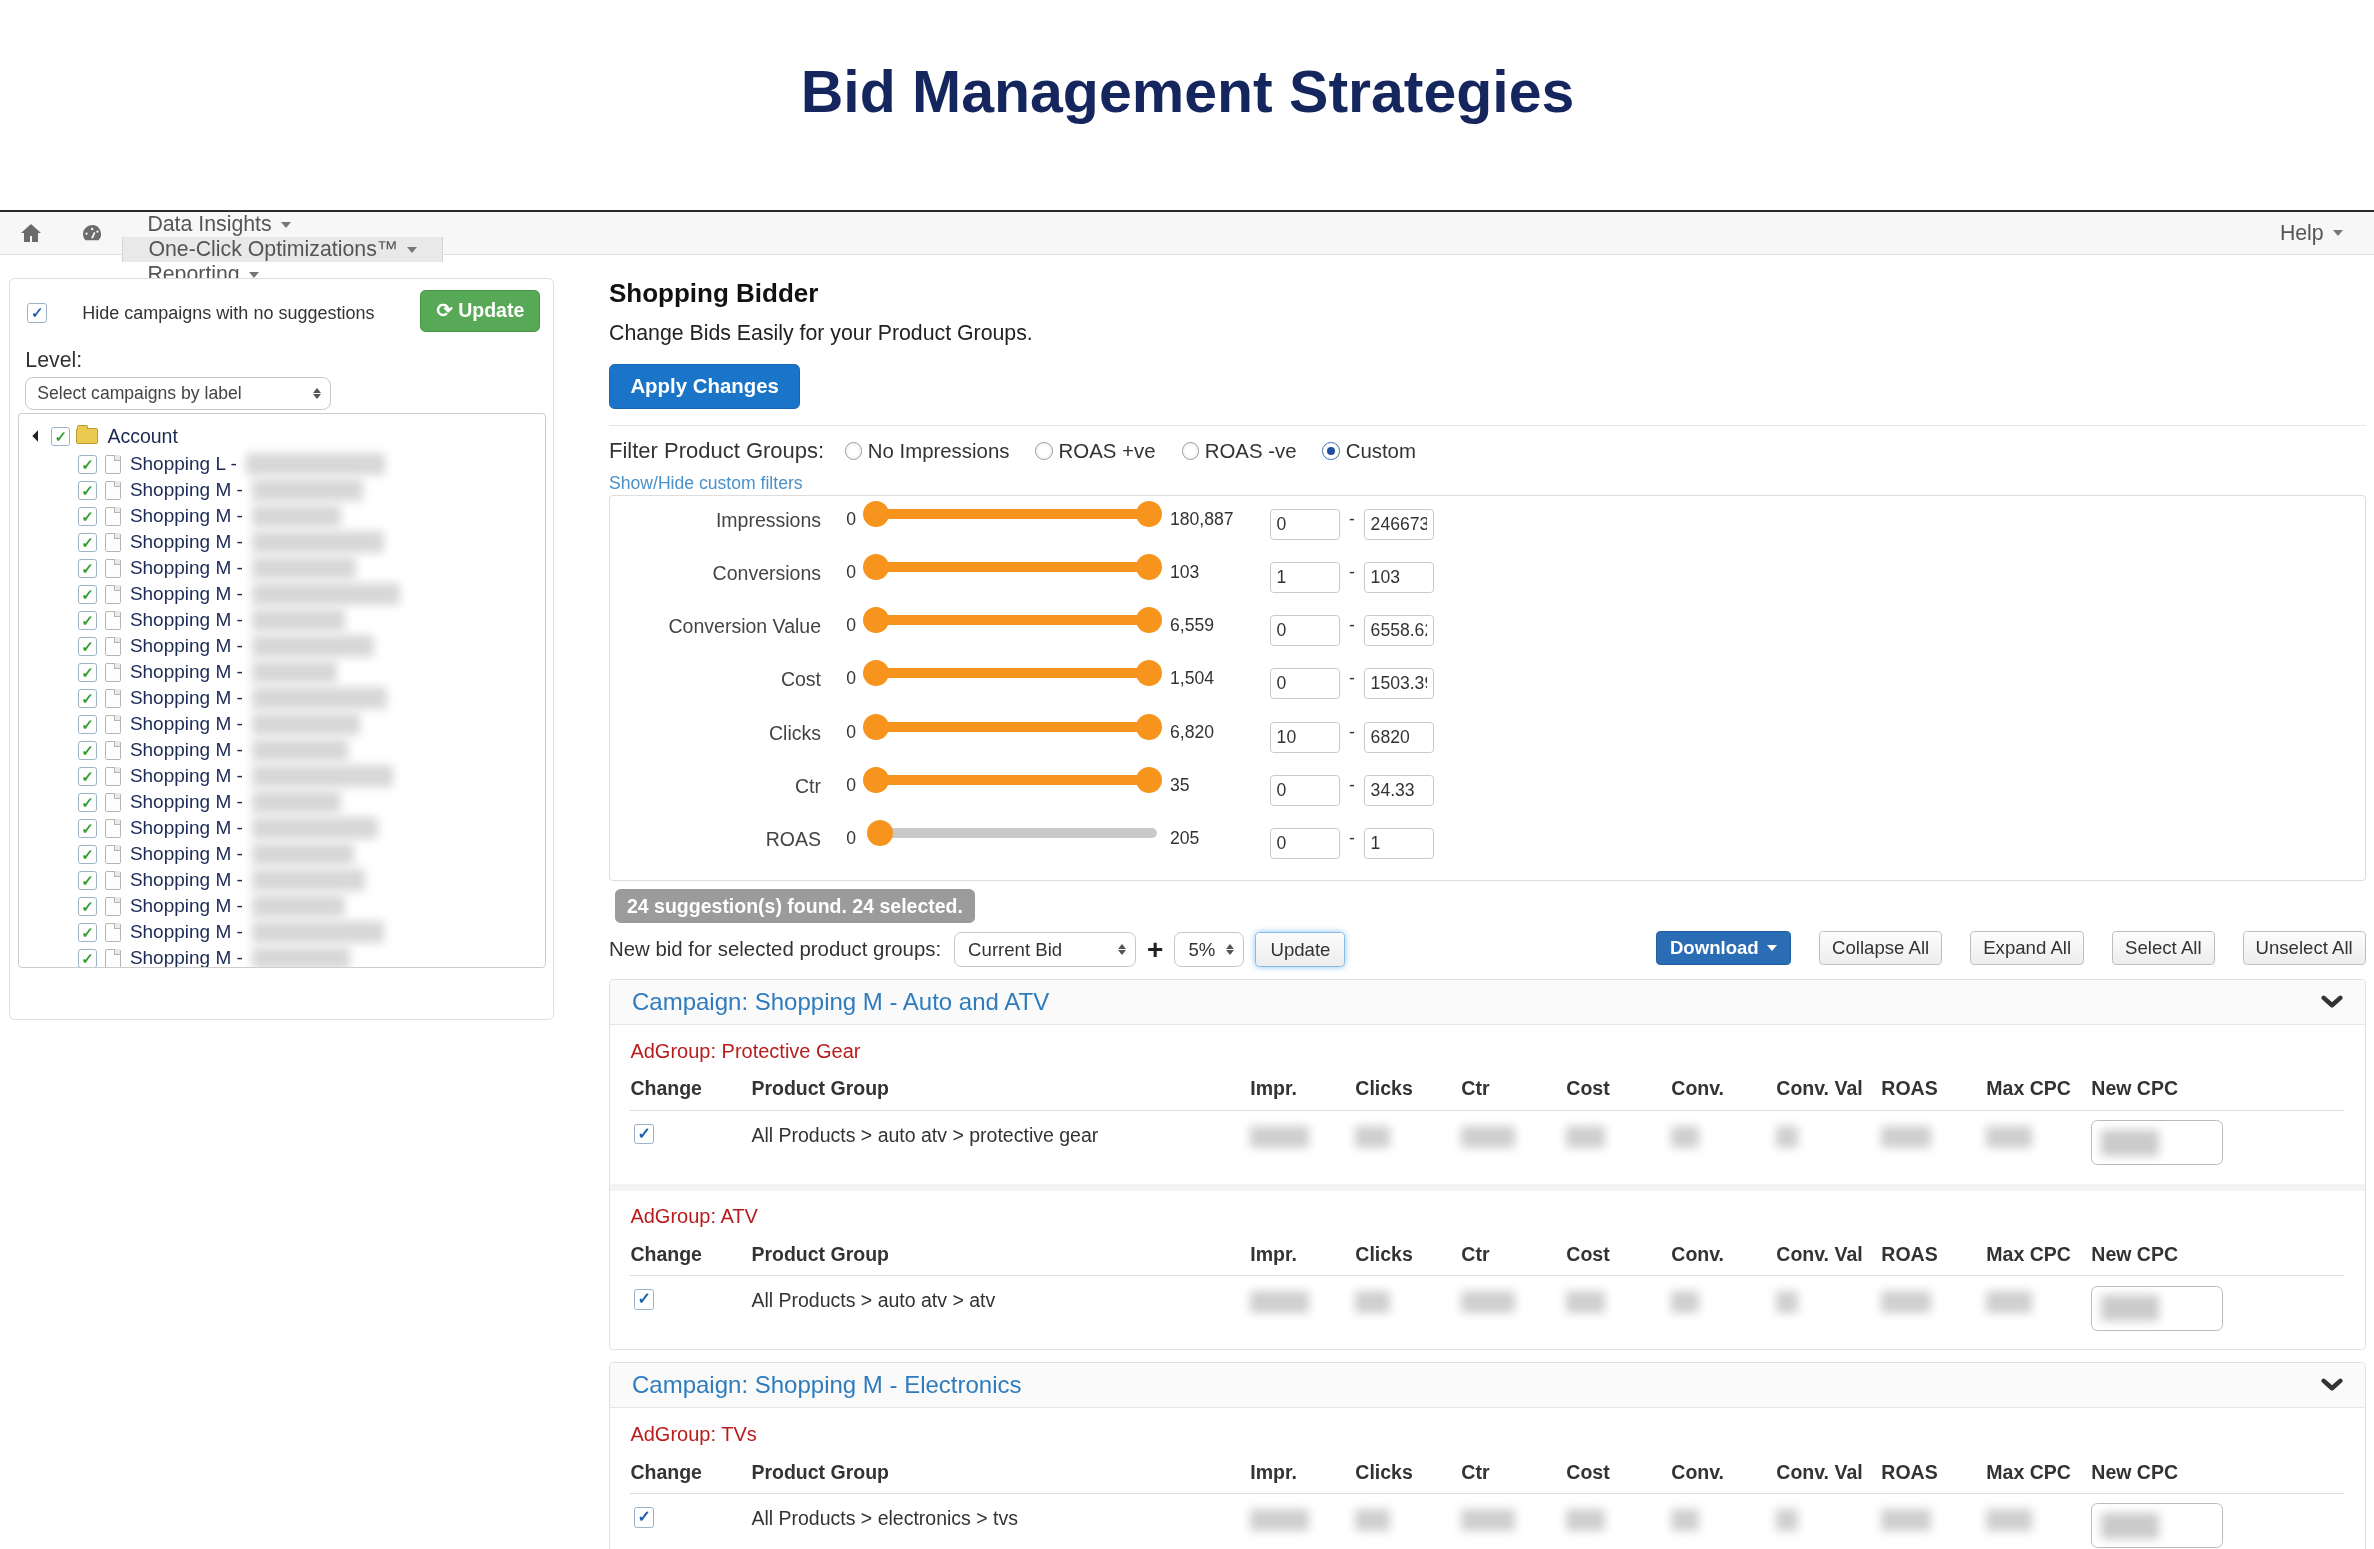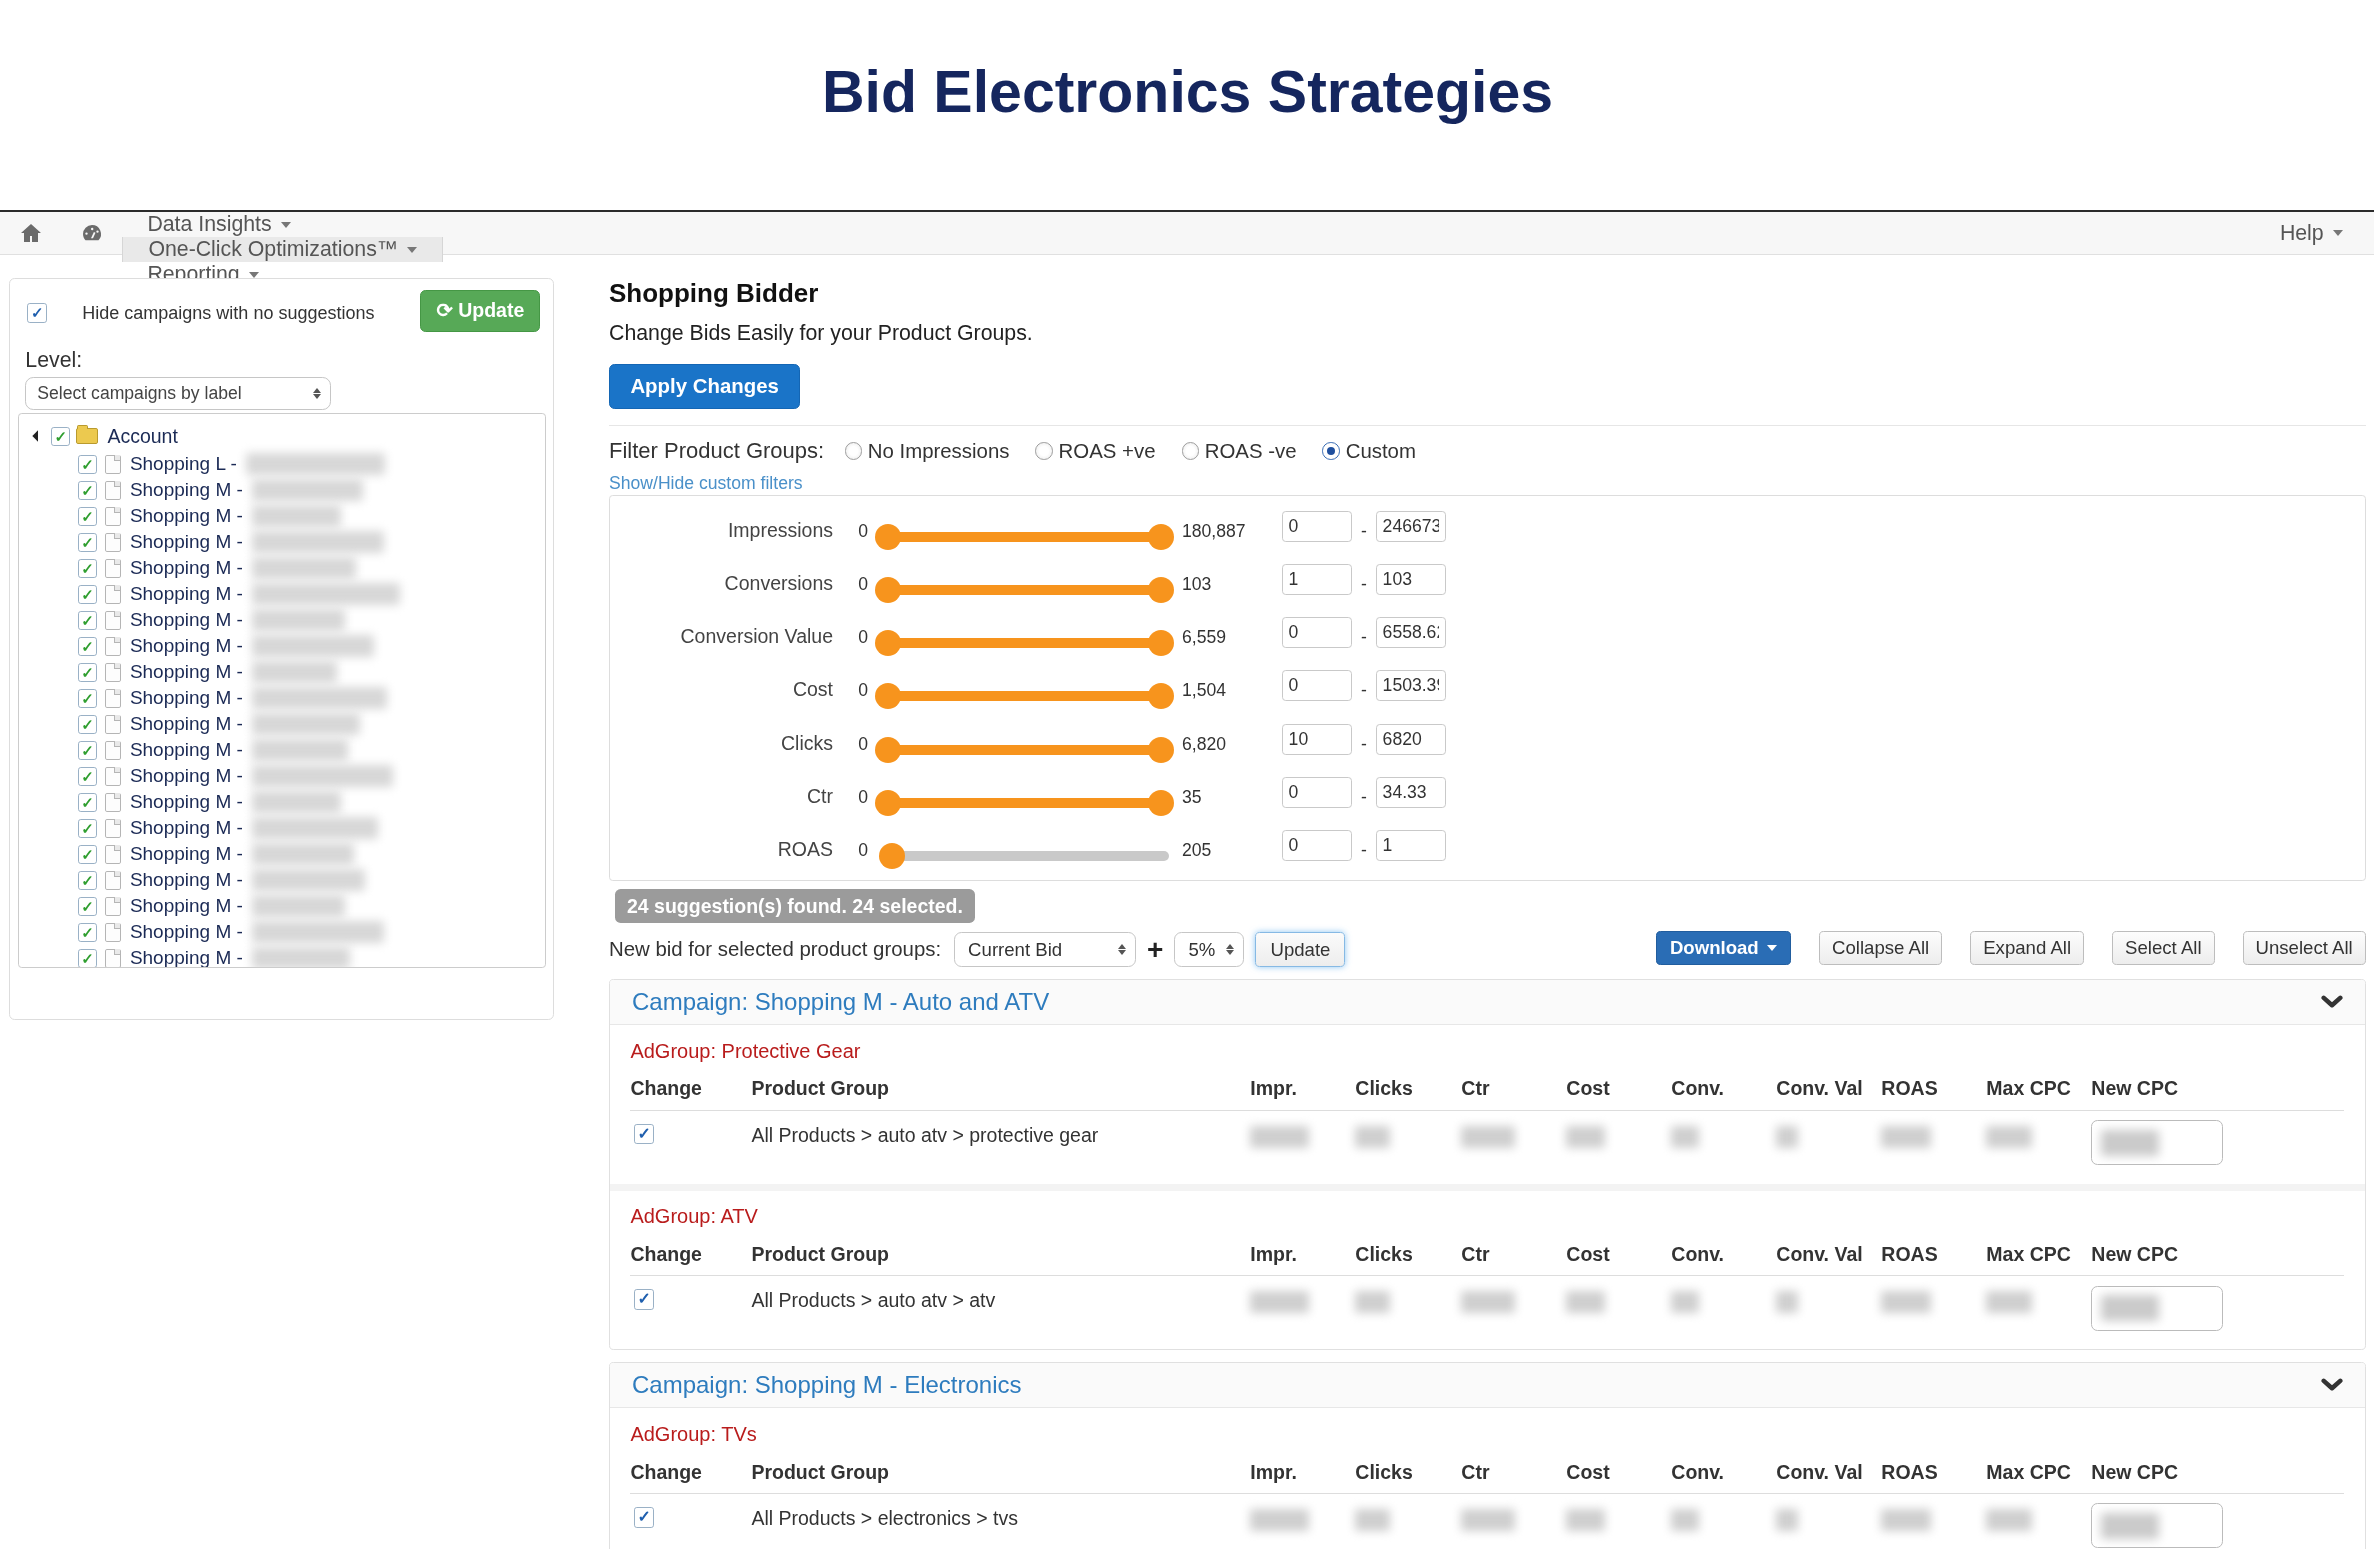--- a/index.html
+++ b/index.html
@@ -75,21 +75,21 @@
     background:radial-gradient(#fff 40%, #e7e7e7); margin-right:5.6px; position:relative; flex:none; }
   .radio.sel { border-color:#3c6eb4; background:#fff; }
   .radio.sel:after { content:""; position:absolute; left:3.7px; top:3.7px; width:8.3px; height:8.3px;
     border-radius:50%; background:#1f4f9e; }
   .radio-lab { font-size:20.4px; color:#333; }
   #custom-link { position:absolute; left:609px; top:473px; font-size:17.6px; color:#4a90c9; text-decoration:none; }
 
   
   #filter-panel { position:absolute; left:609px; right:9.3px; top:495px; height:386px;
     border:0.9px solid #ddd; border-radius:3.7px; background:#fff; }
-  .slider-row { position:absolute; left:12px; right:0; height:33px; display:flex; align-items:flex-end; }
+  .slider-row { position:absolute; left:0; right:0; height:33px; display:flex; align-items:flex-start; }
   .s-label { width:211px; text-align:right; font-size:19.5px; color:#444; flex:none; }
   .s-min { width:35px; text-align:right; font-size:17.6px; color:#333; flex:none; }
   .s-track { position:relative; width:288px; height:10.2px; border-radius:5.6px; margin:0 13px 0 13px; flex:none; }
   .s-track.range { background:#f7941d; }
   .s-track.single { background:#c9c9c9; }
   .handle { position:absolute; width:26px; height:26px; border-radius:50%; background:#f7941d;
     top:50%; transform:translate(-50%,-50%); cursor:pointer; }
   .s-max { width:100px; font-size:17.6px; color:#333; flex:none; }
   .s-inp { width:70px; height:31px; border:0.9px solid #c9c9c9; border-radius:3.7px; font-size:17.6px;
     color:#333; padding:0 5.6px; font-family:"Liberation Sans", sans-serif; flex:none; }
@@ -137,21 +137,21 @@
   .val-blur { display:inline-block; height:22px; background:#cfcfcf; filter:blur(4.6px); border-radius:1.9px; margin-top:1.9px; }
   .newcpc-box { width:132px; height:45px; border:0.9px solid #bbb; border-radius:6.5px; background:#fff;
     display:flex; align-items:center; padding-left:8.3px; margin-top:-3.7px; }
   .newcpc-blur { width:58px; height:26px; background:#cbcbcb; filter:blur(4.6px); border-radius:1.9px; }
 </style>
 </head>
 <body>
 
 <div id="app">
 
-  <div id="page-title">Bid Electronics Strategies</div>
+  <div id="page-title">Bid Management Strategies</div>
 
   <div id="navbar">
     <div class="nav-item icon-item">
       <svg class="nav-svg" viewBox="0 0 24 24">
           <path d="M12 3 2 12h3v9h6v-6h2v6h6v-9h3z"></path>
         </svg>
     </div>
     <div class="nav-item icon-item">
       <svg class="nav-svg" viewBox="0 0 24 24">
           <path d="M12 4a9 9 0 0 0-9 9c0 2.4 1 4.6 2.5 6.2h13A9 9 0 0 0 12 4zm-5.5 9.8a1.2 1.2 0 1 1 0-2.4 1.2 1.2 0 0 1 0 2.4zM11 8a1.2 1.2 0 1 1 2.4 0A1.2 1.2 0 0 1 11 8zm2 9.3h-2l2.9-6.3 1.6.8zm4.5-5.5a1.2 1.2 0 1 1 0-2.4 1.2 1.2 0 0 1 0 2.4z"></path>

